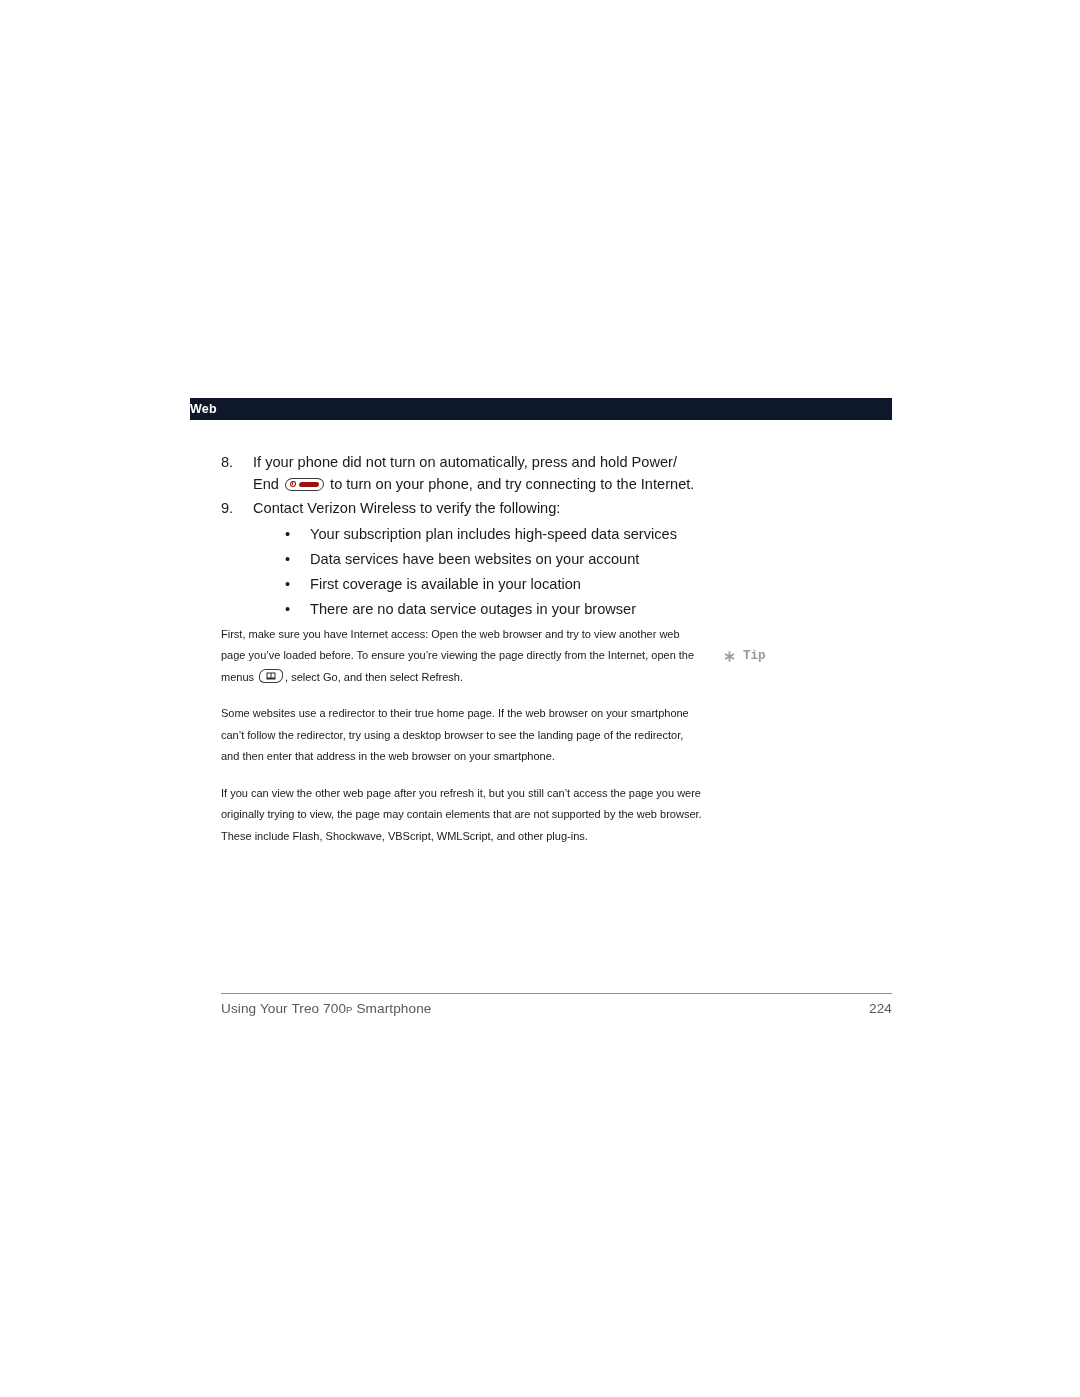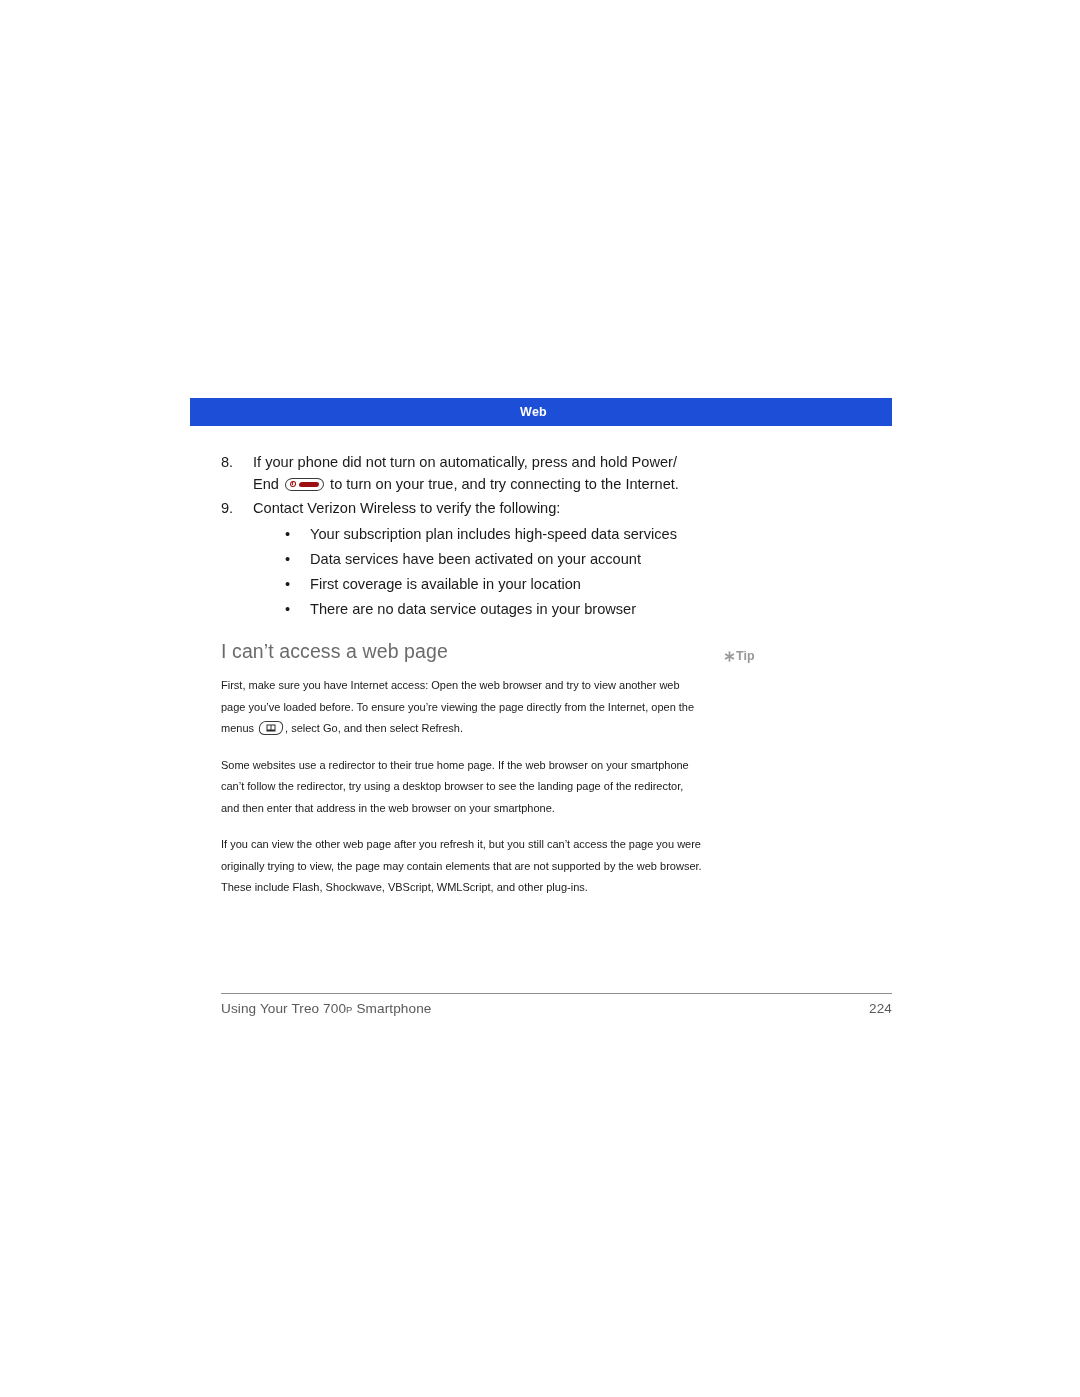--- a/index.html
+++ b/index.html
@@ -23,25 +23,25 @@
     width: 1080px;
     height: 1397px;
   }
 
   
   .header-bar {
     position: absolute;
     left: 190px;
     top: 398px;
     width: 702px;
-    height: 28px;
-    background: #1d4ed8;
+    height: 22px;
+    background: #0f172a;
     display: flex;
     align-items: center;
-    justify-content: center;
+    justify-content: flex-start;
   }
   .header-bar .header-label {
     color: #ffffff;
     font-size: 12.5px;
     font-weight: bold;
     letter-spacing: 0.2px;
     padding-right: 15px;
     line-height: 1;
   }
 
@@ -201,22 +201,23 @@
   
   .tip-box {
     position: absolute;
     left: 723px;
     top: 650px;
     width: 150px;
   }
   .tip-head {
     display: flex;
     align-items: center;
-    gap: 0;
+    gap: 7px;
     margin-bottom: 4px;
+    font-family: Liberation Mono, monospace;
   }
   .tip-asterisk {
     display: block;
     width: 13px;
     height: 13px;
     flex: 0 0 13px;
   }
   .tip-label {
     font-size: 12.5px;
     font-weight: bold;
@@ -265,50 +266,49 @@
   <div class="header-bar">
     <span class="header-label">Web</span>
   </div>
 
   <div class="content">
 
     <ol class="num-list">
 
       <li class="num-item">
         <span class="marker">8.</span>
-        <span>If your phone did not turn on automatically, press and hold Power/ End </span><span class="key-power"><span class="pwr-sym"></span><span class="pwr-bar"></span></span><span> to turn on your true, and try connecting to the Internet.</span>
+        <span>If your phone did not turn on automatically, press and hold Power/ End </span><span class="key-power"><span class="pwr-sym"></span><span class="pwr-bar"></span></span><span> to turn on your phone, and try connecting to the Internet.</span>
       </li>
 
       <li class="num-item">
         <span class="marker">9.</span>
         <span>Contact Verizon Wireless to verify the following:</span>
 
         <ul class="bullet-list">
           <li class="bullet-item">
             <span class="dot">•</span>
             <span>Your subscription plan includes high-speed data services</span>
           </li>
           <li class="bullet-item">
             <span class="dot">•</span>
-            <span>Data services have been activated on your account</span>
+            <span>Data services have been websites on your account</span>
           </li>
           <li class="bullet-item">
             <span class="dot">•</span>
             <span>First coverage is available in your location</span>
           </li>
           <li class="bullet-item">
             <span class="dot">•</span>
             <span>There are no data service outages in your browser</span>
           </li>
         </ul>
       </li>
 
     </ol>
 
-    <h2 class="section-heading">I can’t access a web page</h2>
 
     <p class="body-para"><span>First, make sure you have Internet access: Open the web browser and try to view another web page you’ve loaded before. To ensure you’re viewing the page directly from the Internet, open the menus </span><span class="key-menu"><span class="menu-glyph"></span></span><span>, select Go, and then select Refresh.</span></p>
 
     <p class="body-para">Some websites use a redirector to their true home page. If the web browser on your smartphone can’t follow the redirector, try using a desktop browser to see the landing page of the redirector, and then enter that address in the web browser on your smartphone.</p>
 
     <p class="body-para">If you can view the other web page after you refresh it, but you still can’t access the page you were originally trying to view, the page may contain elements that are not supported by the web browser. These include Flash, Shockwave, VBScript, WMLScript, and other plug-ins.</p>
 
   </div>
 
   <div class="tip-box">

